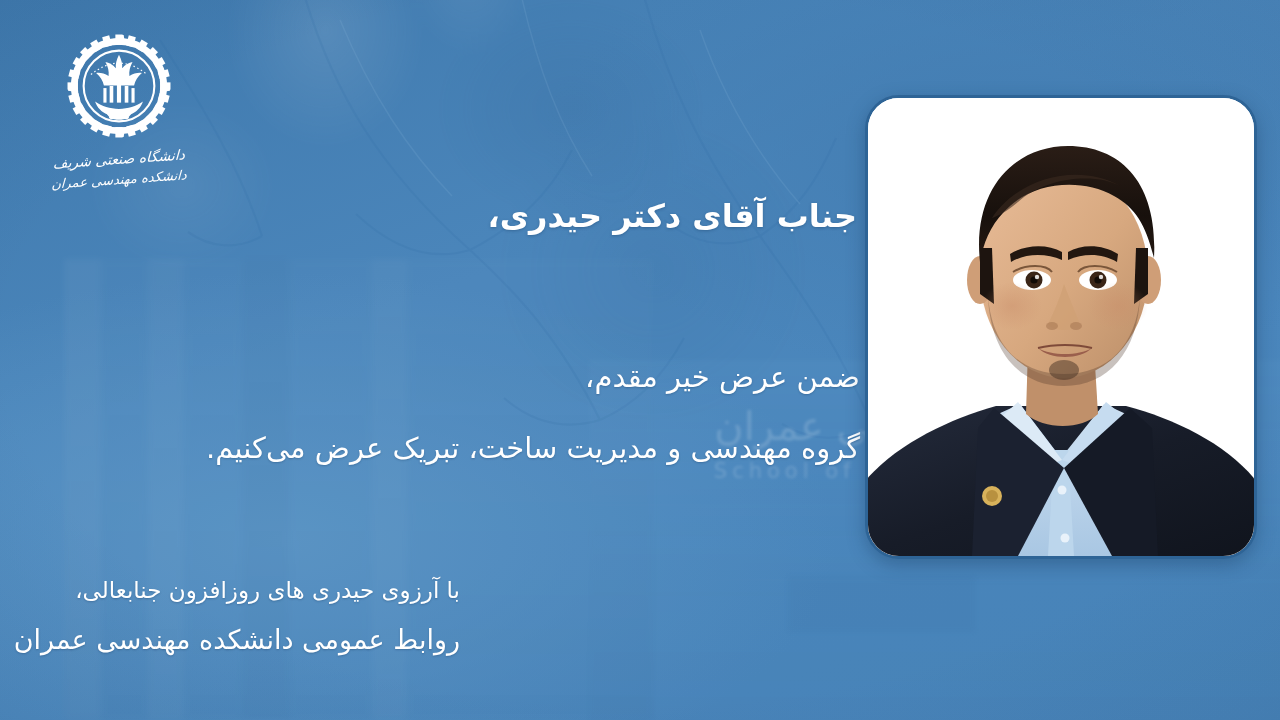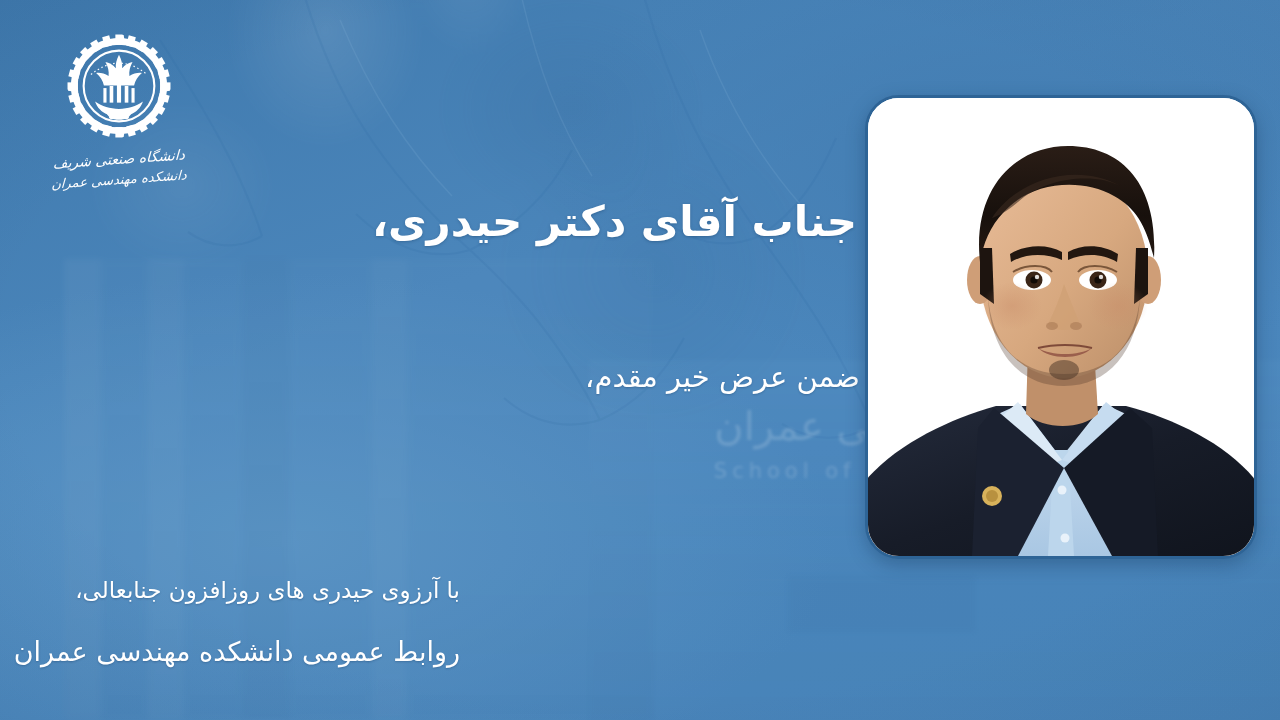--- a/index.html
+++ b/index.html
@@ -82,38 +82,38 @@
     transform:skewX(-6deg) rotate(-4deg);letter-spacing:.4px;
   }
   #logo-caption .l2{
     display:block;font-size:13px;line-height:1.35;font-style:italic;
     transform:skewX(-6deg) rotate(-4deg);letter-spacing:.4px;margin-top:2px;
   }
 
   
   #heading{
     position:absolute;right:423px;top:196px;
-    color:#ffffff;font-weight:bold;font-size:42px;line-height:1.25;
+    color:#ffffff;font-weight:bold;font-size:32px;line-height:1.25;
     white-space:nowrap;text-align:right;
     text-shadow:0 1px 3px rgba(20,54,92,.35);
   }
   #body-text{
     position:absolute;right:420px;top:330px;width:740px;
     color:#ffffff;font-size:29px;line-height:1.62;text-align:right;
     text-shadow:0 1px 2px rgba(20,54,92,.30);
   }
   #body-text .line{display:block;white-space:nowrap;margin-top:24px;}
 
   #signature{
     position:absolute;right:820px;top:572px;width:460px;
     color:#ffffff;text-align:right;
     text-shadow:0 1px 2px rgba(20,54,92,.30);
   }
   #signature .sig1{display:block;font-size:23px;line-height:1.6;white-space:nowrap;}
-  #signature .sig2{display:block;font-size:27px;line-height:1.7;white-space:nowrap;margin-top:20px;}
+  #signature .sig2{display:block;font-size:27px;line-height:1.7;white-space:nowrap;margin-top:8px;}
 
   
   #portrait-frame{
     position:absolute;left:865px;top:95px;width:386px;height:458px;
     border-radius:34px;background:#ffffff;
     border:3px solid #2e6496;
     box-shadow:0 6px 18px rgba(20,52,88,.35);
     overflow:hidden;
   }
   #portrait-photo{display:block;width:100%;height:100%;}
@@ -225,20 +225,21 @@
     <div id="logo-caption">
       <span class="l1">دانشگاه صنعتی شریف</span>
       <span class="l2">دانشکده مهندسی عمران</span>
     </div>
   </div>
 
   <div id="heading">جناب آقای دکتر حیدری،</div>
 
   <div id="body-text">
     <span class="line">ضمن عرض خیر مقدم،</span>
+    <span class="line">گروه مهندسی و مدیریت ساخت، تبریک عرض می‌کنیم.</span>
   </div>
 
   <div id="signature">
     <span class="sig1">با آرزوی حیدری های روزافزون جنابعالی،</span>
     <span class="sig2">روابط عمومی دانشکده مهندسی عمران</span>
   </div>
 
   <div id="portrait-frame">
     <svg id="portrait-photo" viewBox="0 0 386 458" preserveAspectRatio="xMidYMid slice" aria-hidden="true">
       <defs>

